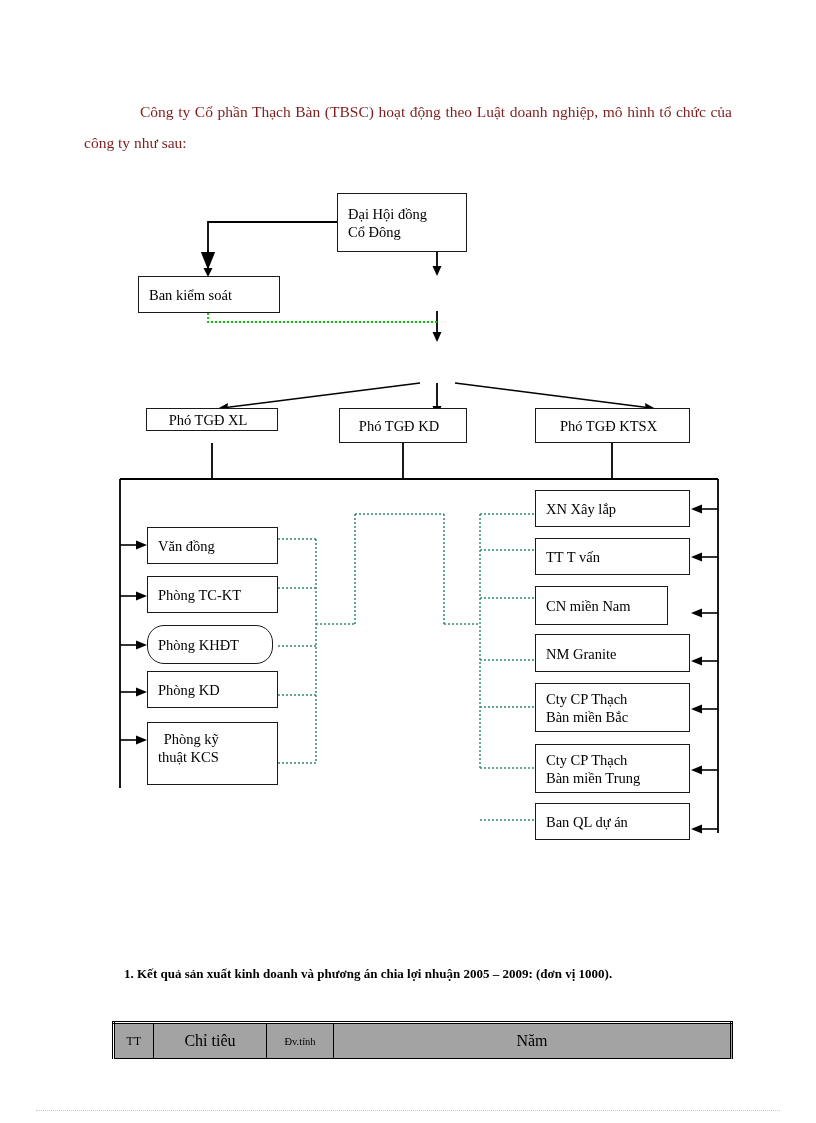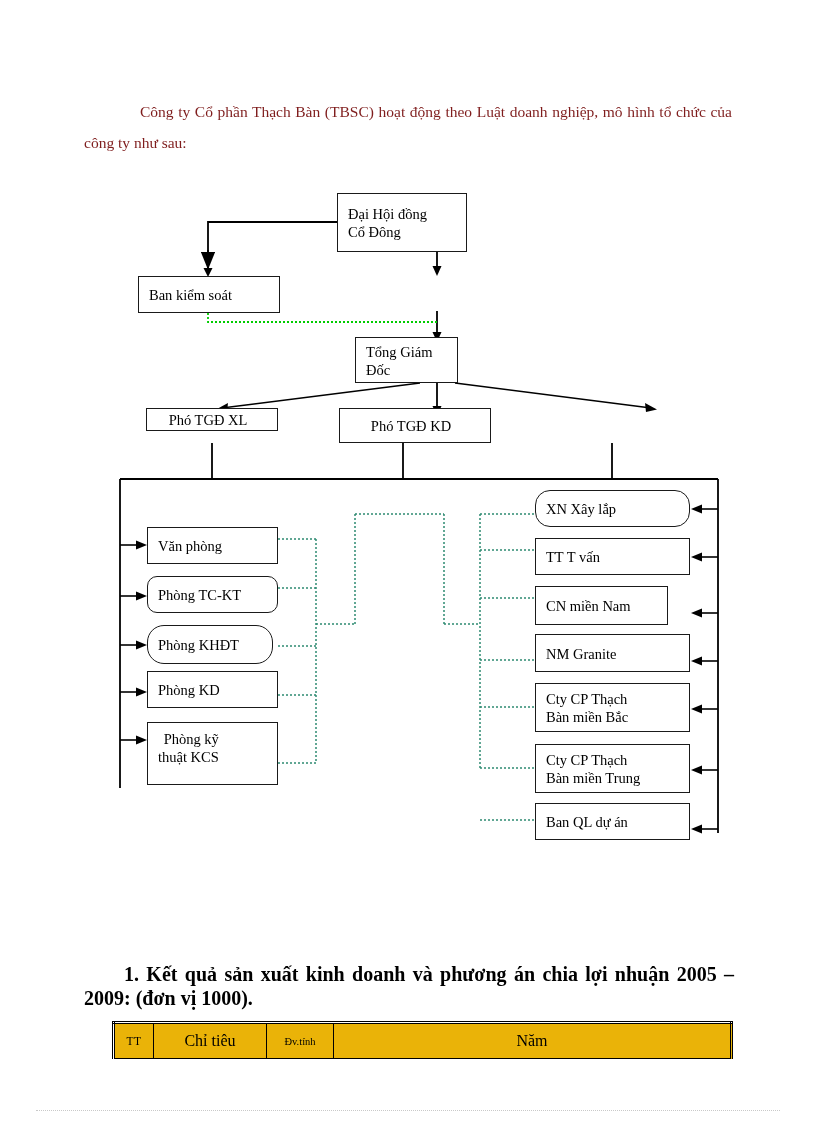--- a/index.html
+++ b/index.html
@@ -56,21 +56,21 @@
     font-family: "Liberation Serif", "DejaVu Serif", serif;
   }
   .node.center { justify-content: center; padding-left: 8px; }
 
   
   .heading {
     position: absolute;
     left: 84px;
     top: 962px;
     width: 650px;
-    font-size: 20px;
+    font-size: 13px;
     font-weight: bold;
     line-height: 24px;
     text-align: justify;
   }
   .heading .indent { display: inline-block; width: 40px; }
 
   
   .tbl {
     position: absolute;
     left: 112px;
@@ -80,21 +80,21 @@
     table-layout: fixed;
     font-family: "Liberation Serif", "DejaVu Serif", serif;
   }
   .tbl td {
     border: 1px solid #000;
     height: 34px;
     text-align: center;
     vertical-align: middle;
     font-size: 16px;
     padding: 0 2px;
-    background: #eab308;
+    background: #a3a3a3;
   }
   .tbl td.tt { width: 34px; font-size: 11.5px; letter-spacing: .4px; }
   .tbl td.ct { width: 108px; }
   .tbl td.dv { width: 62px; font-size: 10.5px; }
   .tbl td.nam { }
   .tbl .outer-l { border-left: 3px double #000; }
   .tbl .outer-r { border-right: 3px double #000; }
   .tbl tr.first td { border-top: 3px double #000; }
 
   
@@ -203,36 +203,35 @@
       <path d="M480,820 L535,820"></path>
     </g>
   </svg>
 
   <div class="node" style="left:337px; top:193px; width:130px; height:59px;">Đại Hội đồng
 Cổ Đông</div>
 
   <div class="node" style="left:138px; top:276px; width:142px; height:37px;">Ban kiểm soát</div>
 
 
-  <div class="node" style="left:355px; top:337px; width:103px; height:46px;">Tổng  Giám
-Đốc</div>
 
   <div class="node center" style="left:146px; top:408px; width:132px; height:23px;">Phó TGĐ XL</div>
 
-  <div class="node center" style="left:339px; top:408px; width:152px; height:35px;text-align:right;">Phó TGĐ KD</div>
-
-
-  <div class="node" style="left:147px; top:527px; width:131px; height:37px;">Văn phòng</div>
-  <div class="node" style="left:147px; top:576px; width:131px; height:37px;border-radius:10px;">Phòng TC-KT</div>
+  <div class="node center" style="left:339px; top:408px; width:128px; height:35px;text-align:right;">Phó TGĐ KD</div>
+
+  <div class="node center" style="left:535px; top:408px; width:155px; height:35px;">Phó TGĐ KTSX</div>
+
+  <div class="node" style="left:147px; top:527px; width:131px; height:37px;">Văn đồng</div>
+  <div class="node" style="left:147px; top:576px; width:131px; height:37px;">Phòng TC-KT</div>
   <div class="node" style="left:147px; top:625px; width:126px; height:39px;border-radius:17px;">Phòng KHĐT</div>
   <div class="node" style="left:147px; top:671px; width:131px; height:37px;">Phòng KD</div>
   <div class="node" style="left:147px; top:722px; width:131px; height:63px; align-items:flex-start; padding-top:7px;text-align:right;">Phòng kỹ
 thuật KCS</div>
 
-  <div class="node" style="left:535px; top:490px; width:155px; height:37px;border-radius:15px;">XN Xây  lắp</div>
+  <div class="node" style="left:535px; top:490px; width:155px; height:37px;">XN Xây  lắp</div>
   <div class="node" style="left:535px; top:538px; width:155px; height:37px;">TT T   vấn</div>
   <div class="node" style="left:535px; top:586px; width:133px; height:39px;">CN miền Nam</div>
   <div class="node" style="left:535px; top:634px; width:155px; height:38px;">NM Granite</div>
   <div class="node" style="left:535px; top:683px; width:155px; height:49px;">Cty CP Thạch
 Bàn miền Bắc</div>
   <div class="node" style="left:535px; top:744px; width:155px; height:49px;">Cty CP Thạch
 Bàn miền Trung</div>
   <div class="node" style="left:535px; top:803px; width:155px; height:37px;">Ban QL dự án</div>
 
   <div class="heading"><span class="indent"></span><span>1.</span> <span>Kết quả sản xuất kinh doanh và phương án chia lợi nhuận 2005 – 2009: (đơn vị 1000).</span></div>

